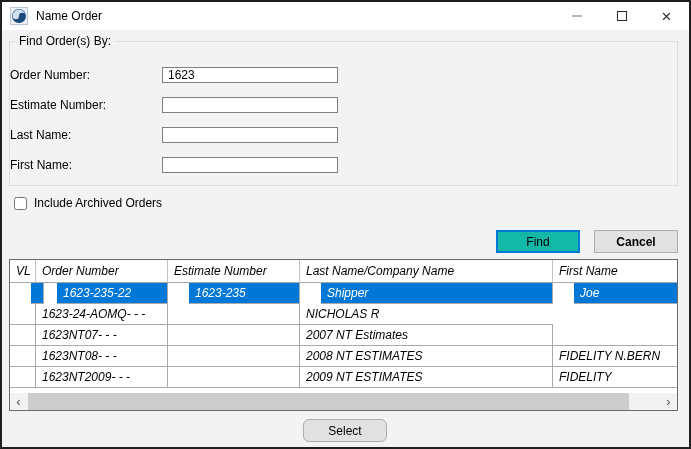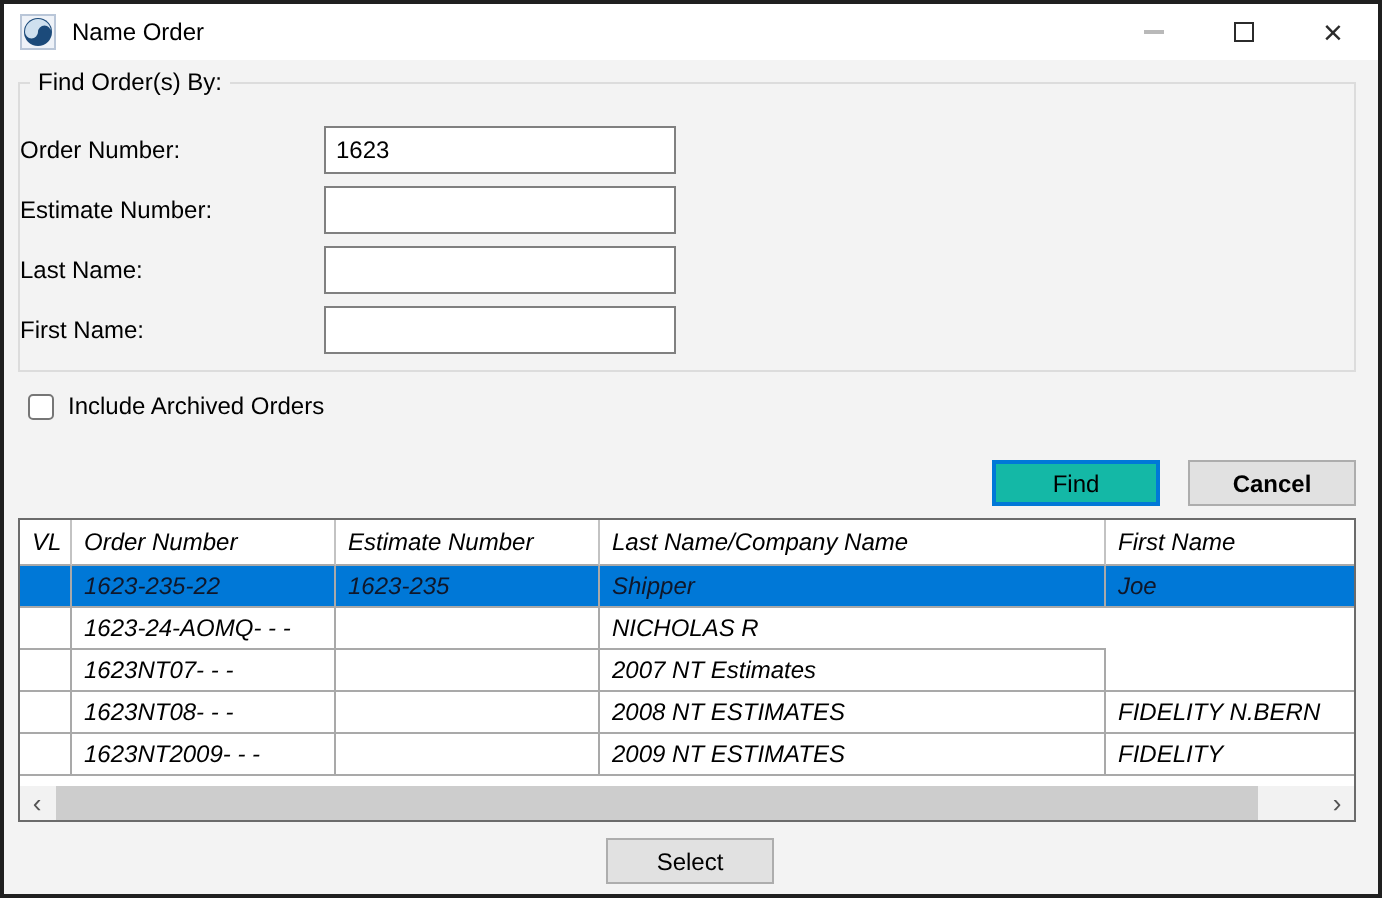--- a/index.html
+++ b/index.html
@@ -29,50 +29,50 @@
   fieldset.search-group {
     position:absolute; left:7px; top:32px; width:669px; height:152px;
     border:1px solid #dcdcdc; margin:0; padding:0; background:transparent;
   }
   fieldset.search-group legend { margin-left:5px; padding:0 4px; font-size:12px; }
   .form-row { position:absolute; left:8px; display:flex; align-items:center; height:22px; }
   .form-row.r0 { top:62px; } .form-row.r1 { top:92px; }
   .form-row.r2 { top:122px; } .form-row.r3 { top:152px; }
   .form-label { width:152px; text-align:left; padding-right:8px; }
   .form-input {
-    width:176px; height:24px; border:1px solid #808080; background:#fff;
+    width:176px; height:16px; border:1px solid #808080; background:#fff;
     font-family:"Liberation Sans", sans-serif; font-size:12px; padding:1px 5px; outline:none;
   }
   
   .checkbox-row { position:absolute; left:12px; top:194px; display:flex; align-items:center; }
   .checkbox-row input { width:13px; height:13px; margin:0 7px 0 0; }
   
   .btn {
     position:absolute; width:84px; height:23px;
     background:#e1e1e1; border:1px solid #adadad;
     font-family:"Liberation Sans", sans-serif; font-size:12px;
     display:flex; align-items:center; justify-content:center; cursor:default; padding:0;
   }
   .btn-find   { left:494px; top:228px; border:2px solid #0078d7; background:#14b8a6; }
   .btn-cancel { left:592px; top:228px;font-weight:bold; }
-  .btn-select { left:301px; top:417px; }
+  .btn-select { left:301px; top:417px;border-radius:6px; }
   
   .results {
     position:absolute; left:7px; top:257px; width:669px; height:152px;
     border:1px solid #6b6b6b; background:#fff;
   }
   .tbl-row { display:grid; grid-template-columns:26px 132px 132px 253px 1fr; height:21px; }
   .tbl-row.header { height:23px; }
   .cell {
     padding:0 6px; border-right:1px solid #a9a9a9; border-bottom:1px solid #a9a9a9;
     overflow:hidden; white-space:nowrap; display:flex; align-items:center;font-style:italic;
   }
   .header .cell { border-right-color:#c3c3c3; border-bottom-color:#a9a9a9; background:#fff; }
   .cell:last-child { border-right:none; }
-  .row-selected .cell { background:#0078d7; color:#0f172a; }
+  .row-selected .cell { background:#0078d7; color:#ffffff;margin-left:21px; }
   
   .hscroll { position:absolute; left:0; right:0; bottom:0; height:17px; background:#f2f2f2; display:flex; }
   .scroll-arrow {
     width:17px; height:17px; display:flex; align-items:center; justify-content:center;
     color:#555; font-size:13px; line-height:1; cursor:default;
   }
   .scroll-track { flex:1; position:relative; }
   .scroll-thumb { position:absolute; left:1px; top:0; bottom:0; width:95%; background:#cdcdcd; }
 </style>
 </head>

